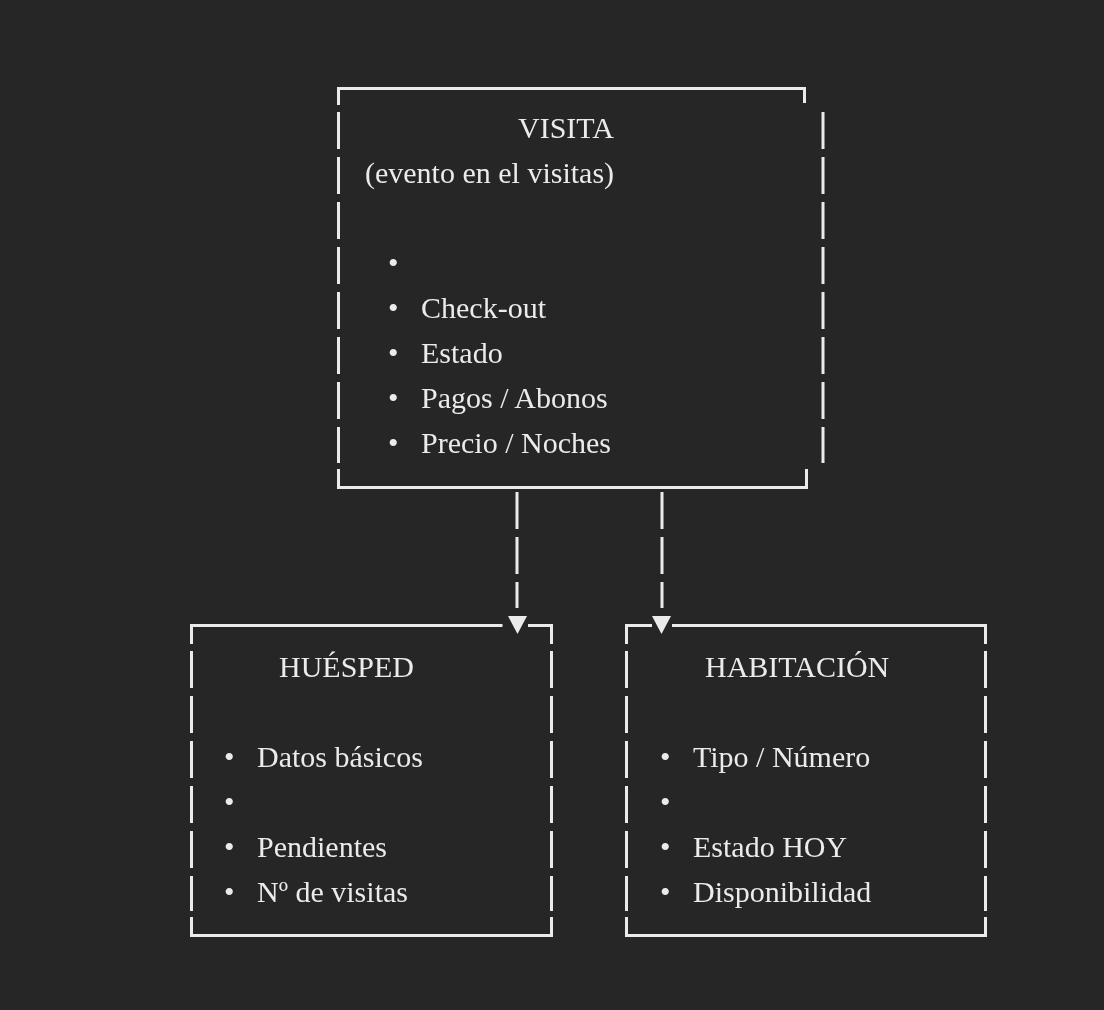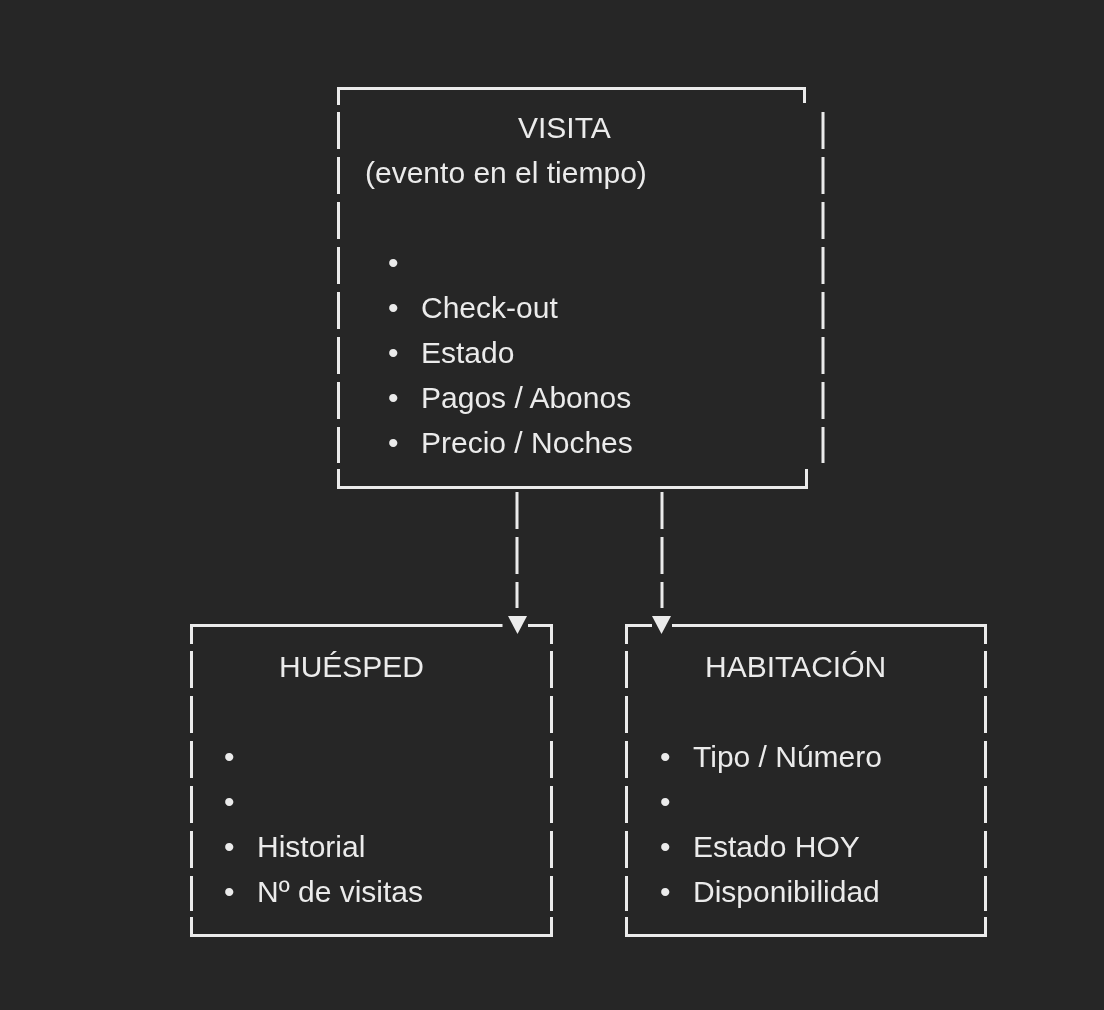--- a/index.html
+++ b/index.html
@@ -6,21 +6,21 @@
     margin: 0;
     padding: 0;
     background: #262626;
   }
   .stage {
     position: relative;
     width: 1104px;
     height: 1010px;
     background: #262626;
     overflow: hidden;
-    font-family: Liberation Sans, sans-serif;
+    font-family: Liberation Serif, serif;
     color: #ebebeb;
   }
   svg.lines {
     position: absolute;
     left: 0;
     top: 0;
   }
   svg.lines * {
     stroke: #ebebeb;
     stroke-width: 3;
@@ -96,34 +96,34 @@
       <path d="M626.5,917 V935.5 H985.5 V917"></path>
       <line class="dashv" x1="626.5" y1="651" x2="626.5" y2="911"></line>
       <line class="dashv" x1="985.5" y1="651" x2="985.5" y2="911"></line>
     </g>
 
     <polygon points="508,616 527,616 517.5,634"></polygon>
     <polygon points="652,616 671,616 661.5,634"></polygon>
   </svg>
 
   <div class="txt" id="visita-title">VISITA</div>
-  <div class="txt" id="visita-subtitle">(evento en el tiempo)</div>
+  <div class="txt" id="visita-subtitle">(evento en el visitas)</div>
   <ul class="items" id="visita-items">
     <li><span class="b">•</span></li>
     <li><span class="b">•</span><span>Check-out</span></li>
     <li><span class="b">•</span><span>Estado</span></li>
     <li><span class="b">•</span><span>Pagos / Abonos</span></li>
     <li><span class="b">•</span><span>Precio / Noches</span></li>
   </ul>
 
   <div class="txt" id="huesped-title">HUÉSPED</div>
   <ul class="items" id="huesped-items">
+    <li><span class="b">•</span><span>Datos básicos</span></li>
     <li><span class="b">•</span></li>
-    <li><span class="b">•</span></li>
-    <li><span class="b">•</span><span>Historial</span></li>
+    <li><span class="b">•</span><span>Pendientes</span></li>
     <li><span class="b">•</span><span>Nº de visitas</span></li>
   </ul>
 
   <div class="txt" id="habitacion-title">HABITACIÓN</div>
   <ul class="items" id="habitacion-items">
     <li><span class="b">•</span><span>Tipo / Número</span></li>
     <li><span class="b">•</span></li>
     <li><span class="b">•</span><span>Estado HOY</span></li>
     <li><span class="b">•</span><span>Disponibilidad</span></li>
   </ul>

